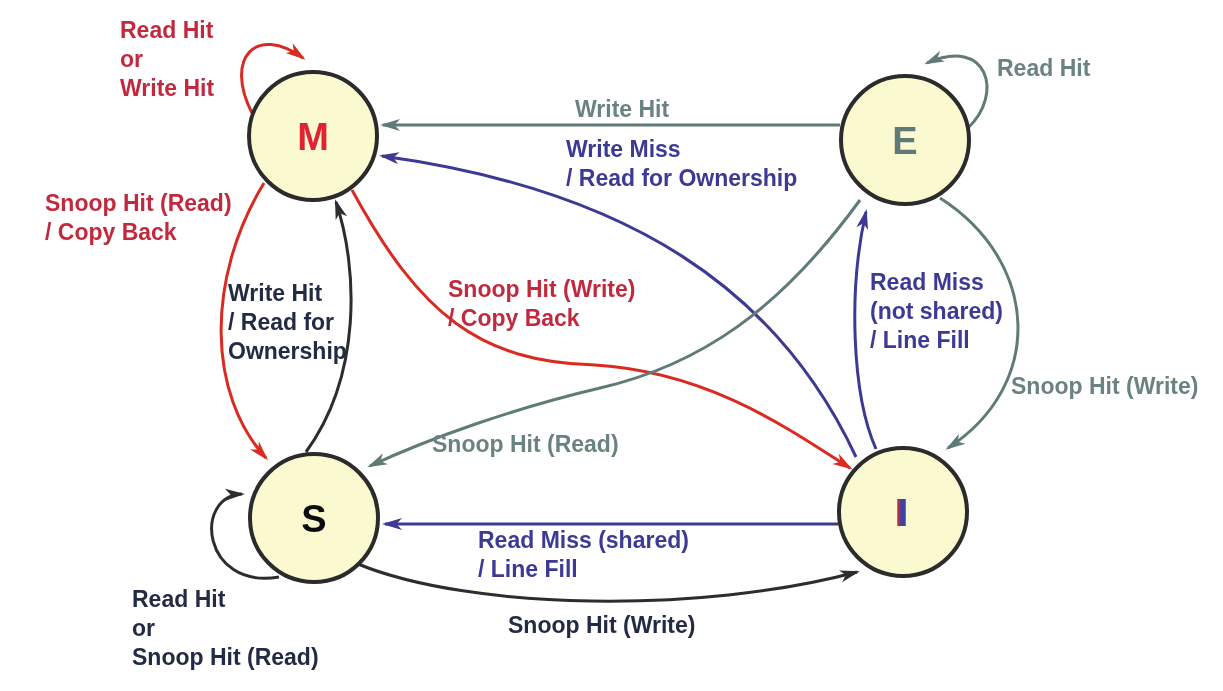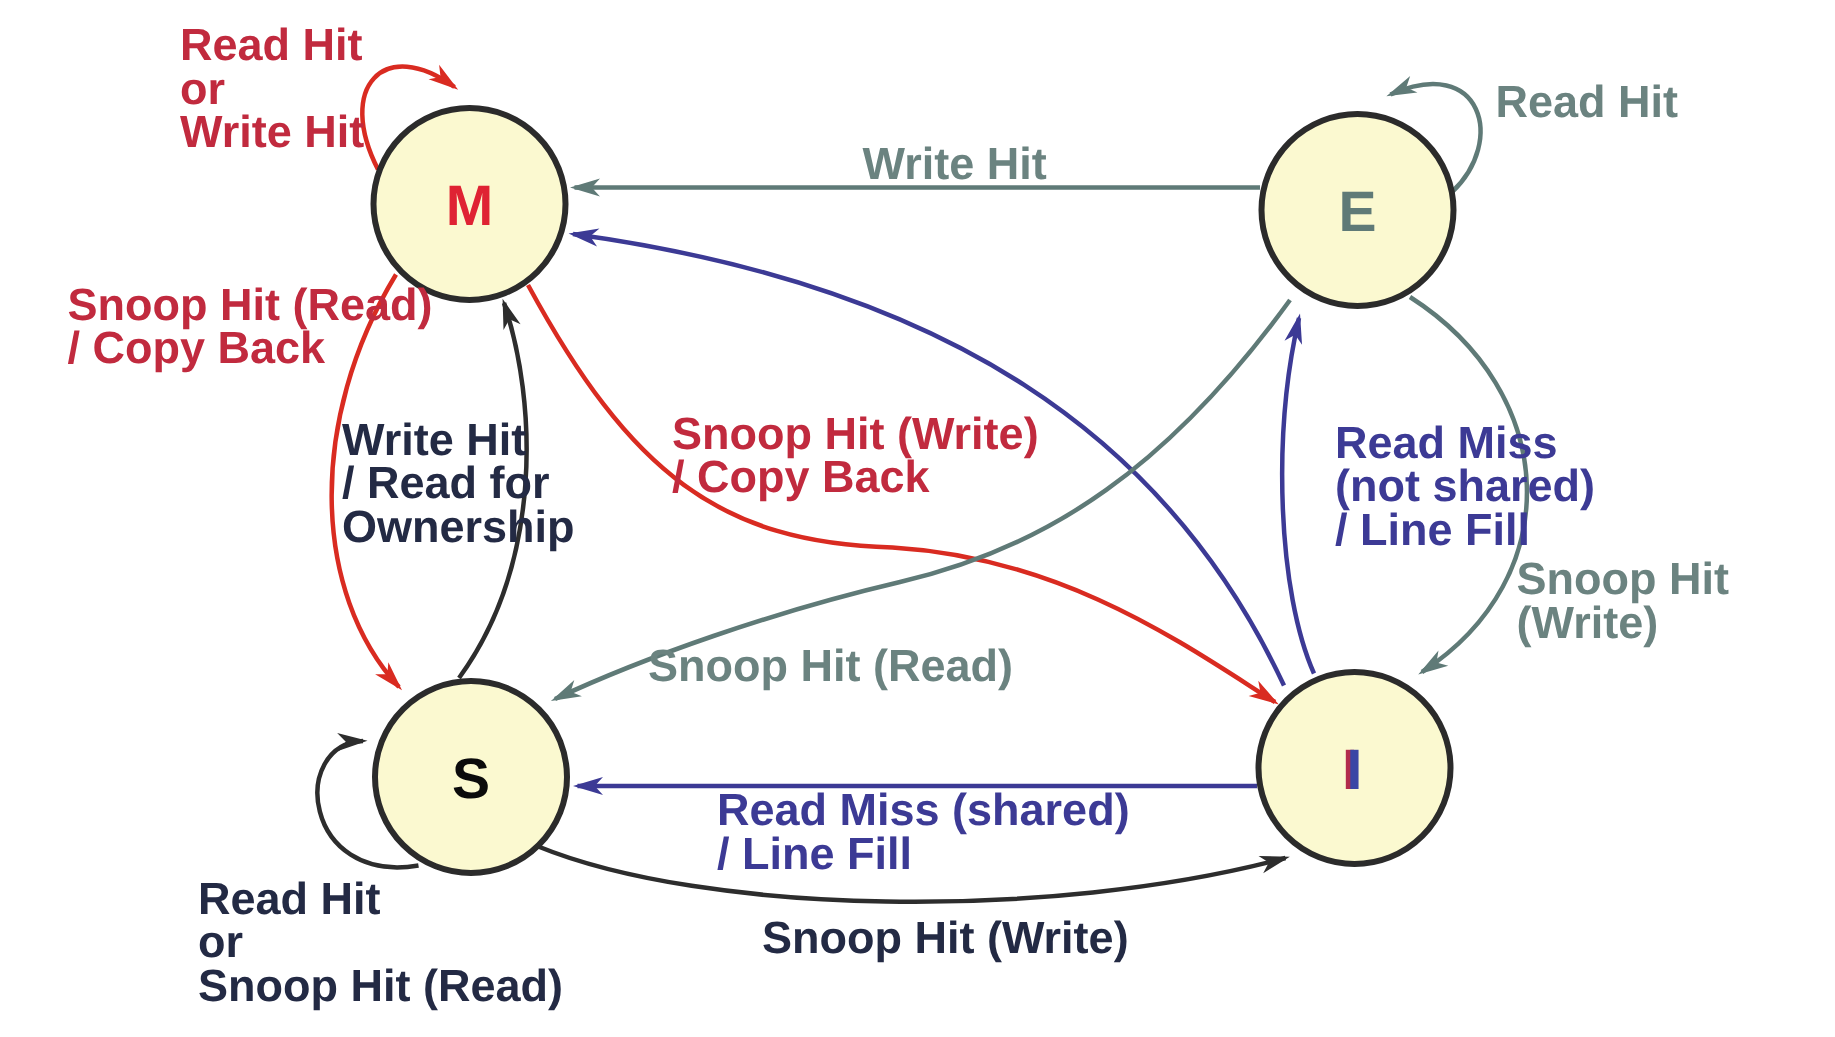--- a/index.html
+++ b/index.html
@@ -22,21 +22,21 @@
   .edge.black{stroke:var(--black_line);marker-end:url(#arrow-black);}
   .mk-red{fill:var(--arrow_red);} .mk-gray{fill:var(--gray_line);}
   .mk-purple{fill:var(--purple);} .mk-black{fill:var(--black_line);}
   .node-circle{fill:var(--node_fill);stroke:var(--node_border);stroke-width:4;}
   .node-letter{font-family:"Liberation Sans","DejaVu Sans",sans-serif;font-weight:bold;
     font-size:38px;text-anchor:middle;}
   .node-letter.m{fill:var(--node_m);} .node-letter.e{fill:var(--node_e);}
   .node-letter.s{fill:var(--node_s);} .node-letter.i{fill:var(--node_i);}
   .node-letter.i-shadow{fill:var(--node_i_shadow);}
   .lbl{
-    position:absolute;font-weight:bold;font-size:30px;line-height:29px;
+    position:absolute;font-weight:bold;font-size:23px;line-height:29px;
     white-space:pre-line;
   }
   .lbl-crimson{color:var(--crimson);}
   .lbl-gray{color:var(--gray_text);}
   .lbl-purple{color:var(--purple);}
   .lbl-dark{color:var(--dark_text);}
 </style>
 </head>
 <body>
 
@@ -87,31 +87,33 @@
 
   <div class="lbl lbl-crimson" style="left:120px;top:16px;">Read Hit
 or
 Write Hit</div>
 
   <div class="lbl lbl-crimson" style="left:45px;top:189px;">Snoop Hit (Read)
 / Copy Back</div>
 
   <div class="lbl lbl-gray" style="left:575px;top:95px;">Write Hit</div>
 
+  <div class="lbl lbl-purple" style="left:566px;top:135px;">Write Miss
+/ Read for Ownership</div>
 
   <div class="lbl lbl-gray" style="left:997px;top:54px;">Read Hit</div>
 
   <div class="lbl lbl-dark" style="left:228px;top:279px;">Write Hit
 / Read for
 Ownership</div>
 
   <div class="lbl lbl-crimson" style="left:448px;top:275px;">Snoop Hit (Write)
 / Copy Back</div>
 
-  <div class="lbl lbl-purple" style="left:890px;top:268px;margin-top:13px;">Read Miss
+  <div class="lbl lbl-purple" style="left:870px;top:268px;">Read Miss
 (not shared)
 / Line Fill</div>
 
   <div class="lbl lbl-gray" style="left:1011px;top:372px;">Snoop Hit (Write)</div>
 
   <div class="lbl lbl-gray" style="left:432px;top:430px;">Snoop Hit (Read)</div>
 
   <div class="lbl lbl-purple" style="left:478px;top:526px;">Read Miss (shared)
 / Line Fill</div>
 

